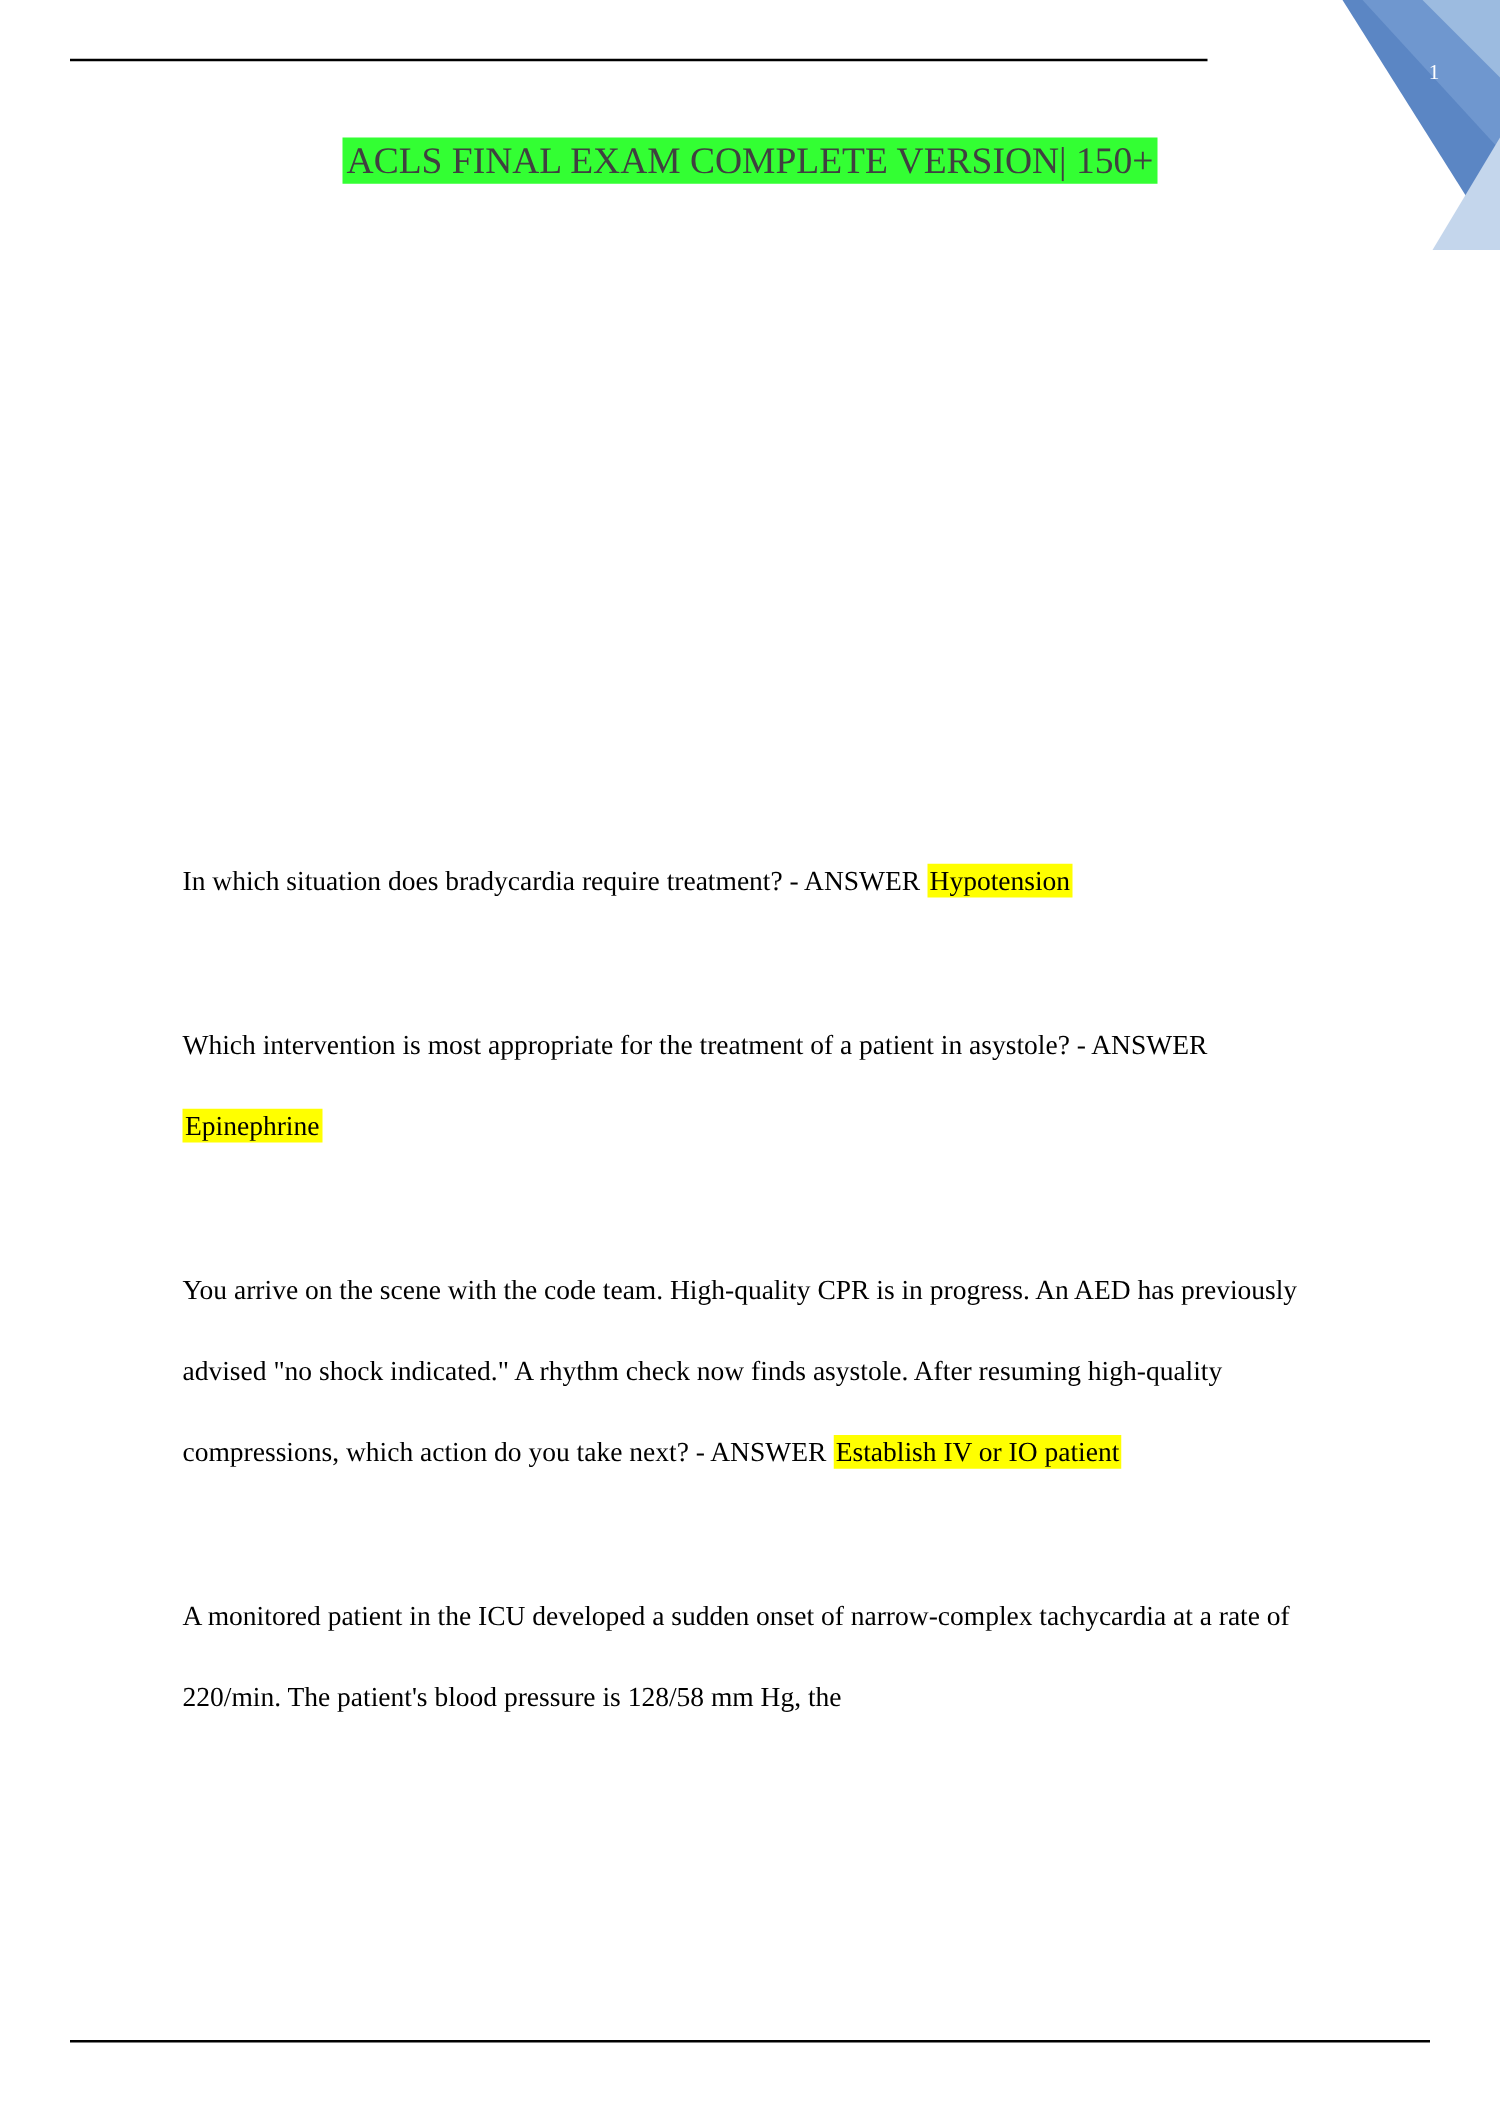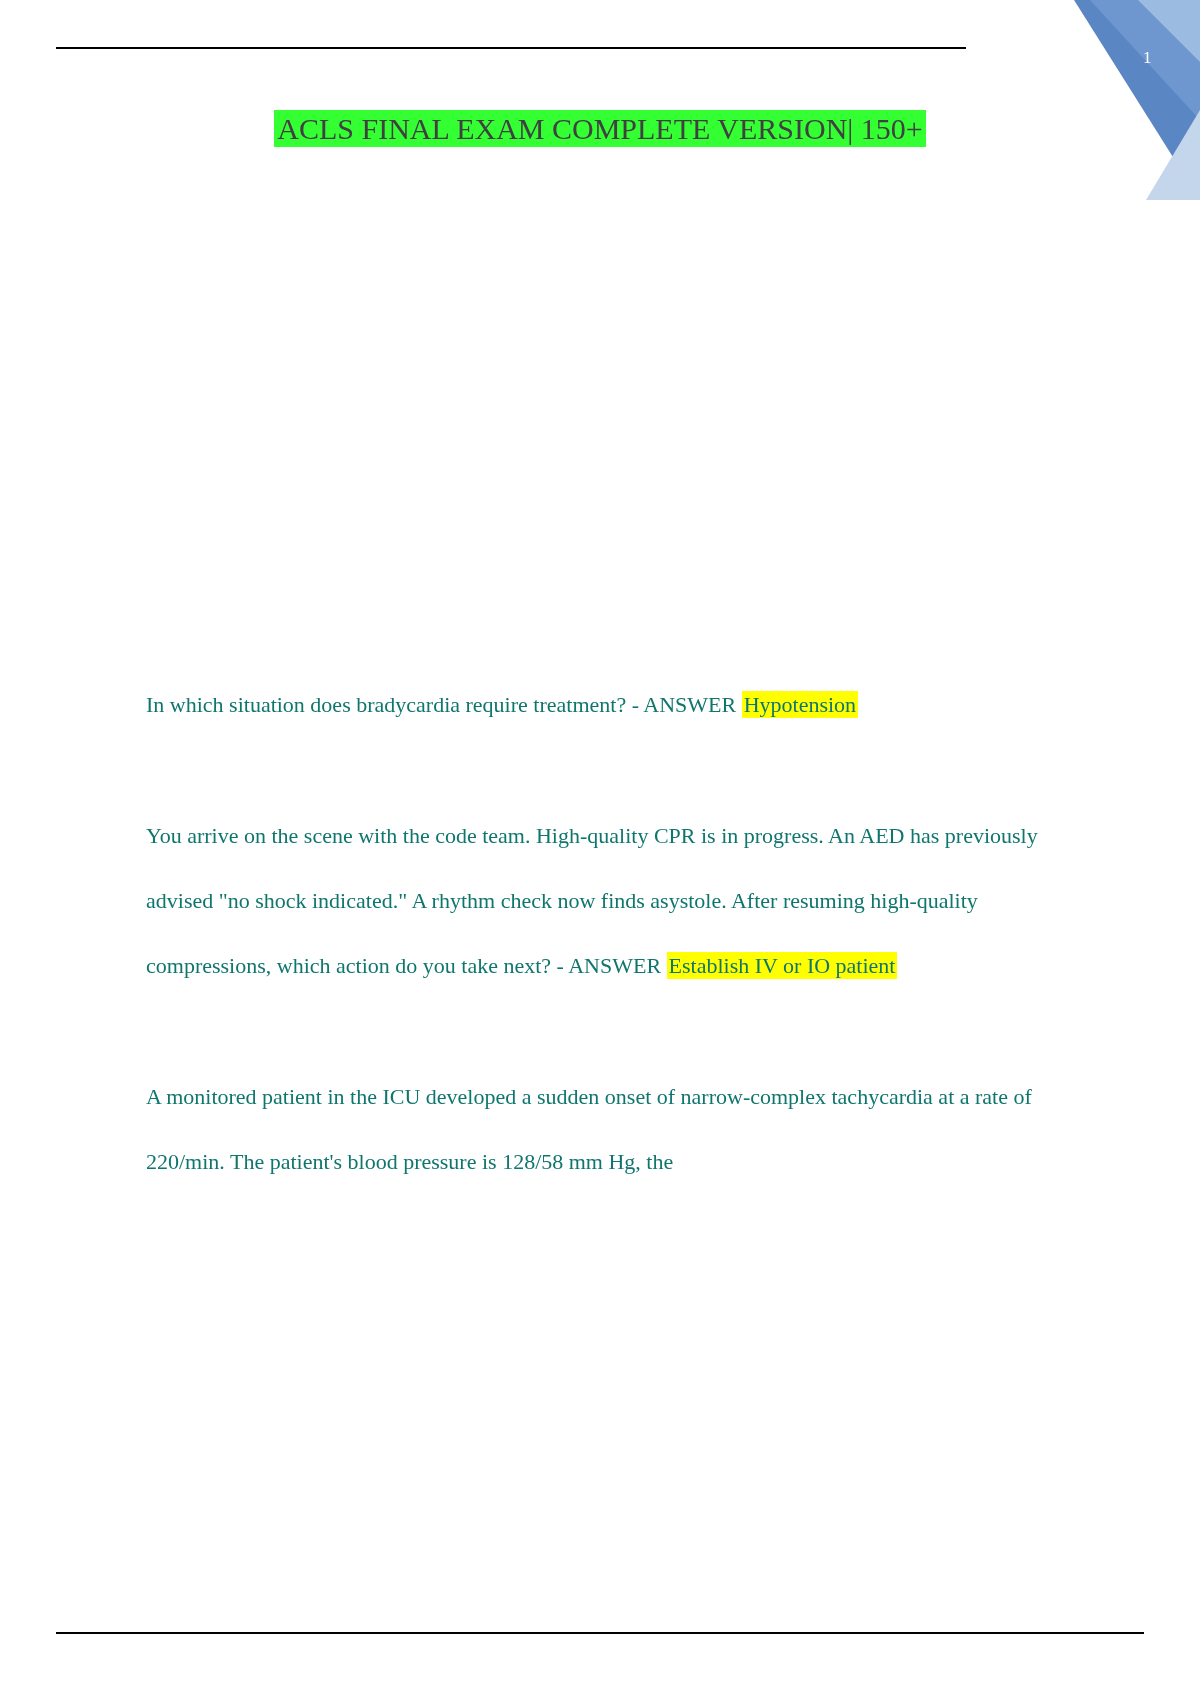--- a/index.html
+++ b/index.html
@@ -85,21 +85,21 @@
 
   .body-block {
     position: absolute;
     left: 146px;
     top: 672px;
     width: 915px;
   }
   .qa {
     font-size: 22px;
     line-height: 65px;
-    color: #0f766e;
+    color: #000000;
     margin: 0 0 66px 0;
     text-align: left;
   }
   .qa:last-child {
     margin-bottom: 0;
   }
 </style>
 </head>
 <body>
 
@@ -117,18 +117,19 @@
   <div class="page-number">1</div>
 
   <div class="top-rule"></div>
 
   <div class="title-block">
     <div class="title-line"><span class="hl-green">ACLS FINAL EXAM COMPLETE VERSION| 150+</span></div>
   </div>
 
   <div class="body-block">
     <p class="qa"><span>In which situation does bradycardia require treatment? - ANSWER </span><span class="hl-yellow">Hypotension</span></p>
+    <p class="qa"><span>Which intervention is most appropriate for the treatment of a patient in asystole? - ANSWER </span><span class="hl-yellow">Epinephrine</span></p>
     <p class="qa"><span>You arrive on the scene with the code team. High-quality CPR is in progress. An AED has previously advised "no shock indicated." A rhythm check now finds asystole. After resuming high-quality compressions, which action do you take next? - ANSWER </span><span class="hl-yellow">Establish IV or IO patient</span></p>
     <p class="qa"><span>A monitored patient in the ICU developed a sudden onset of narrow-complex tachycardia at a rate of 220/min. The patient's blood pressure is 128/58 mm Hg, the</span></p>
   </div>
 
   <div class="bottom-rule"></div>
 </div>
 
 </body></html>

